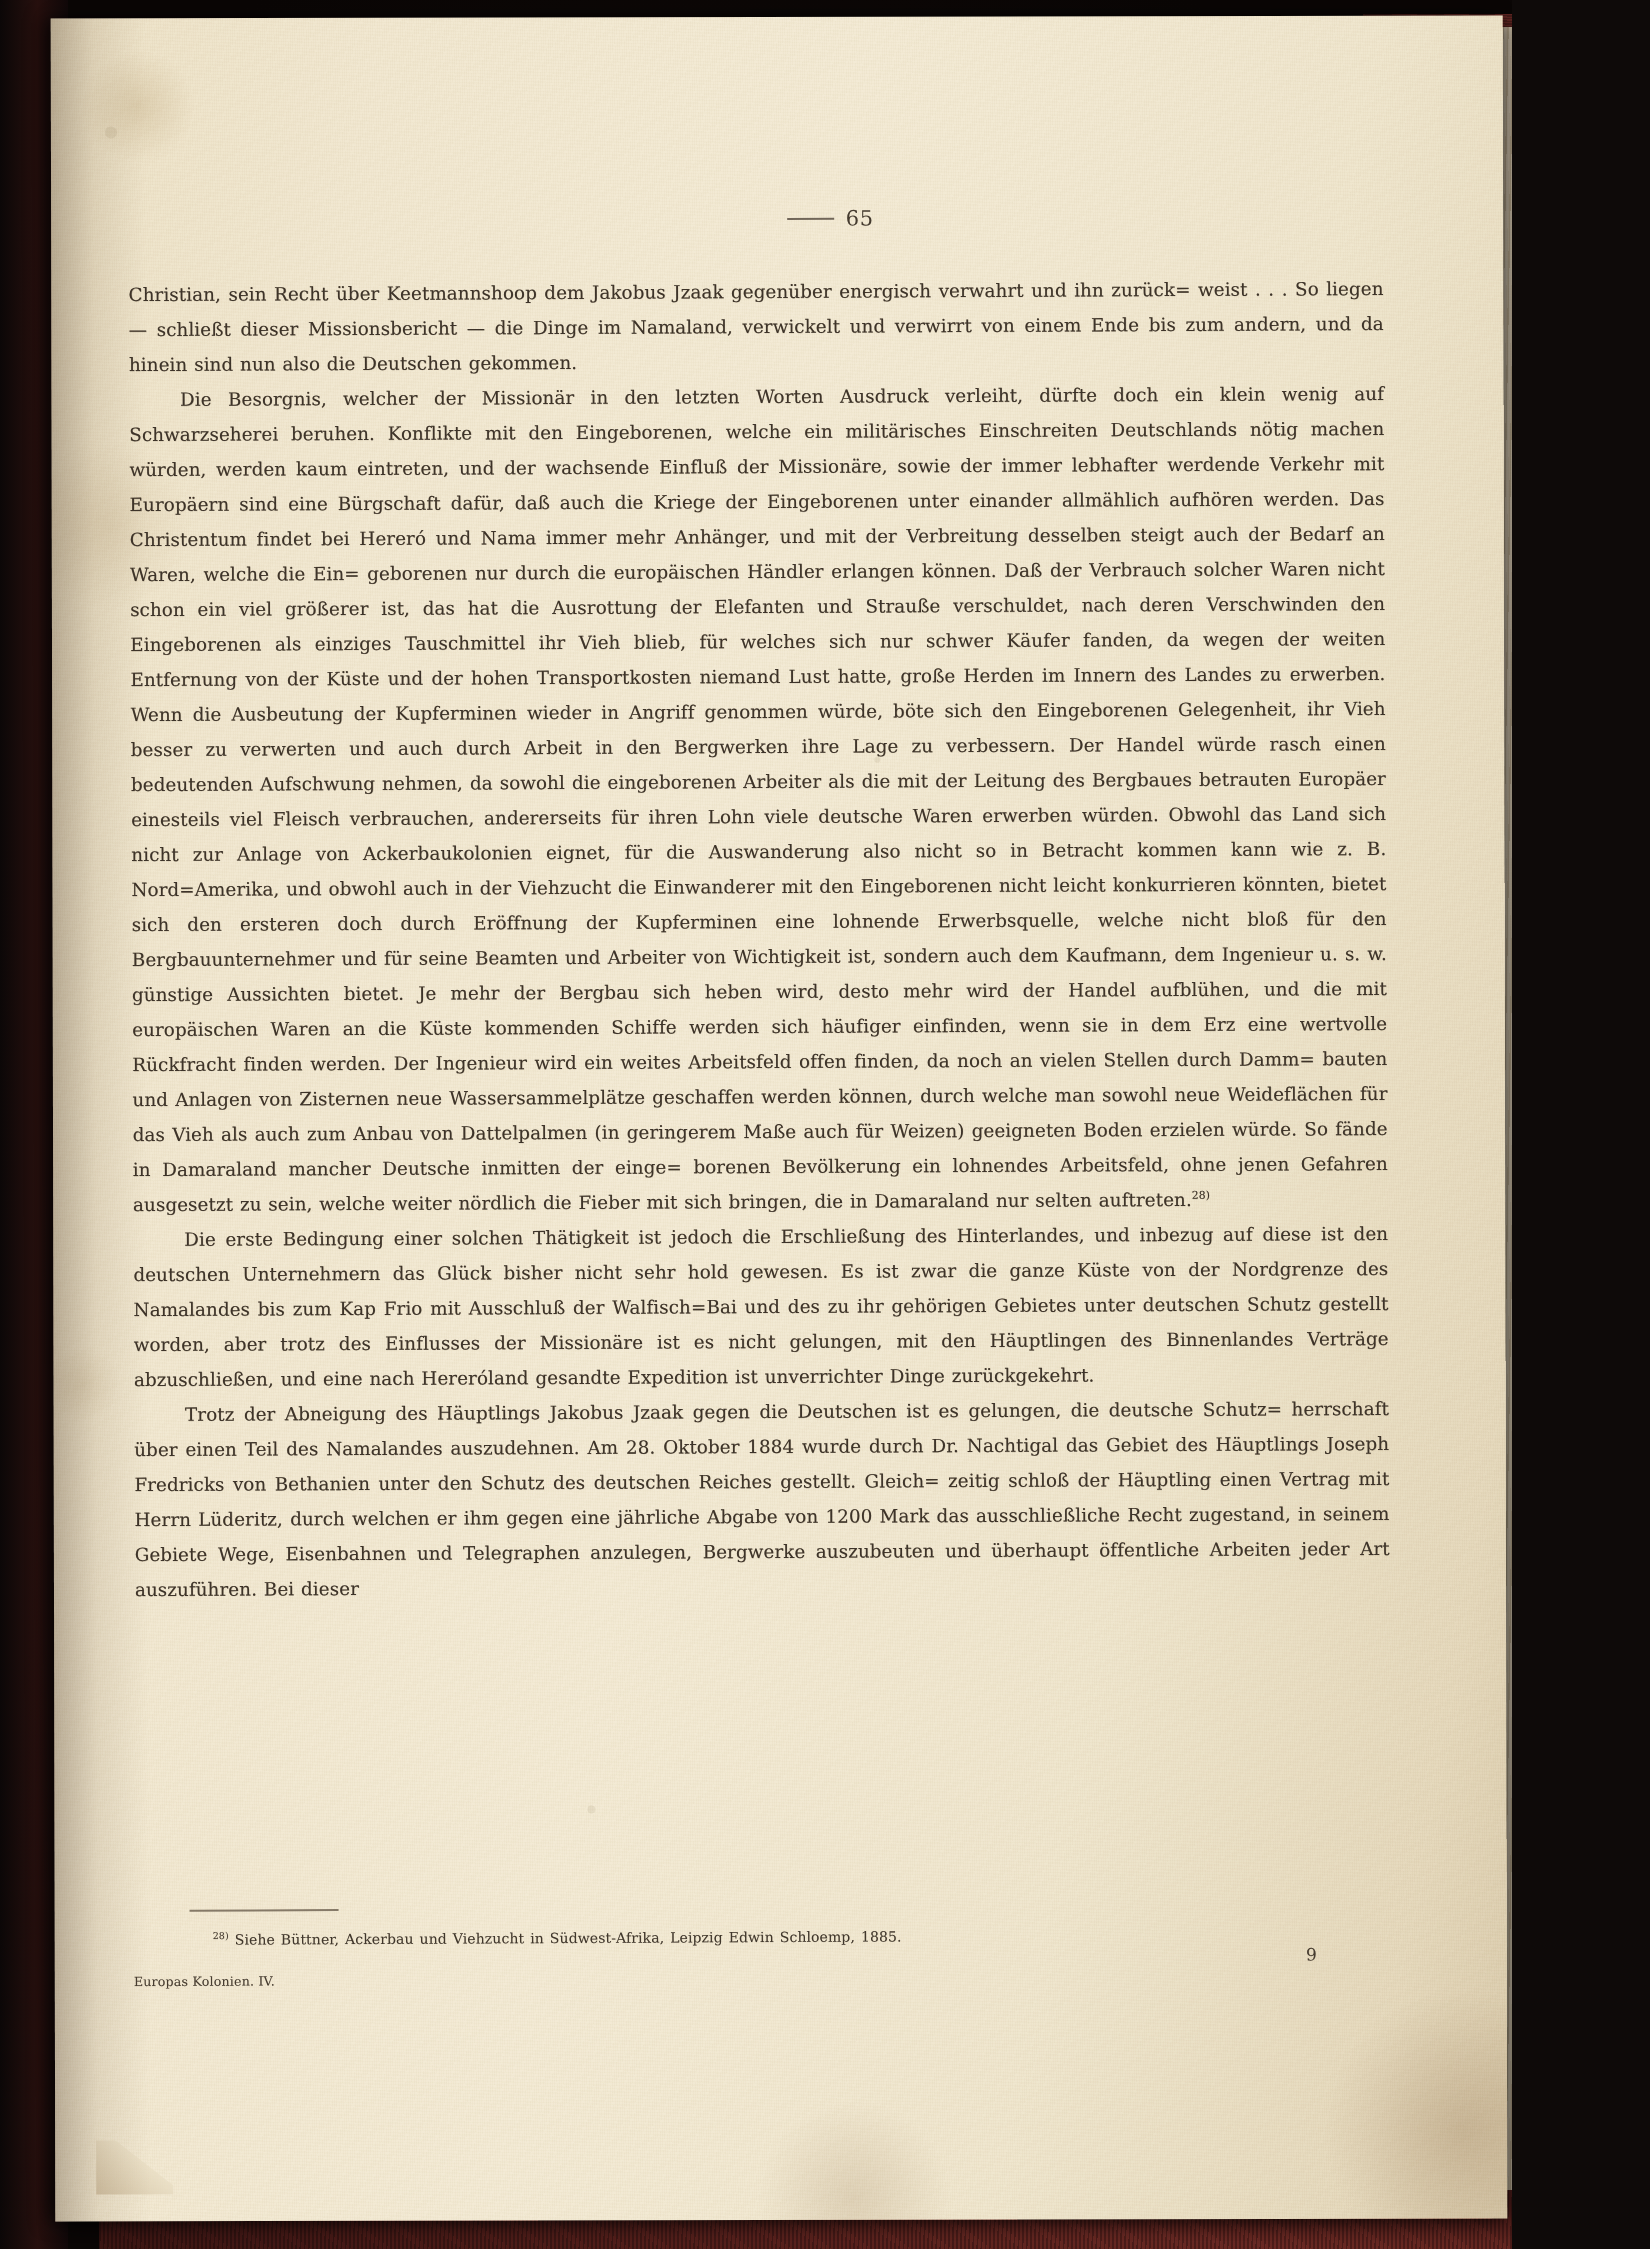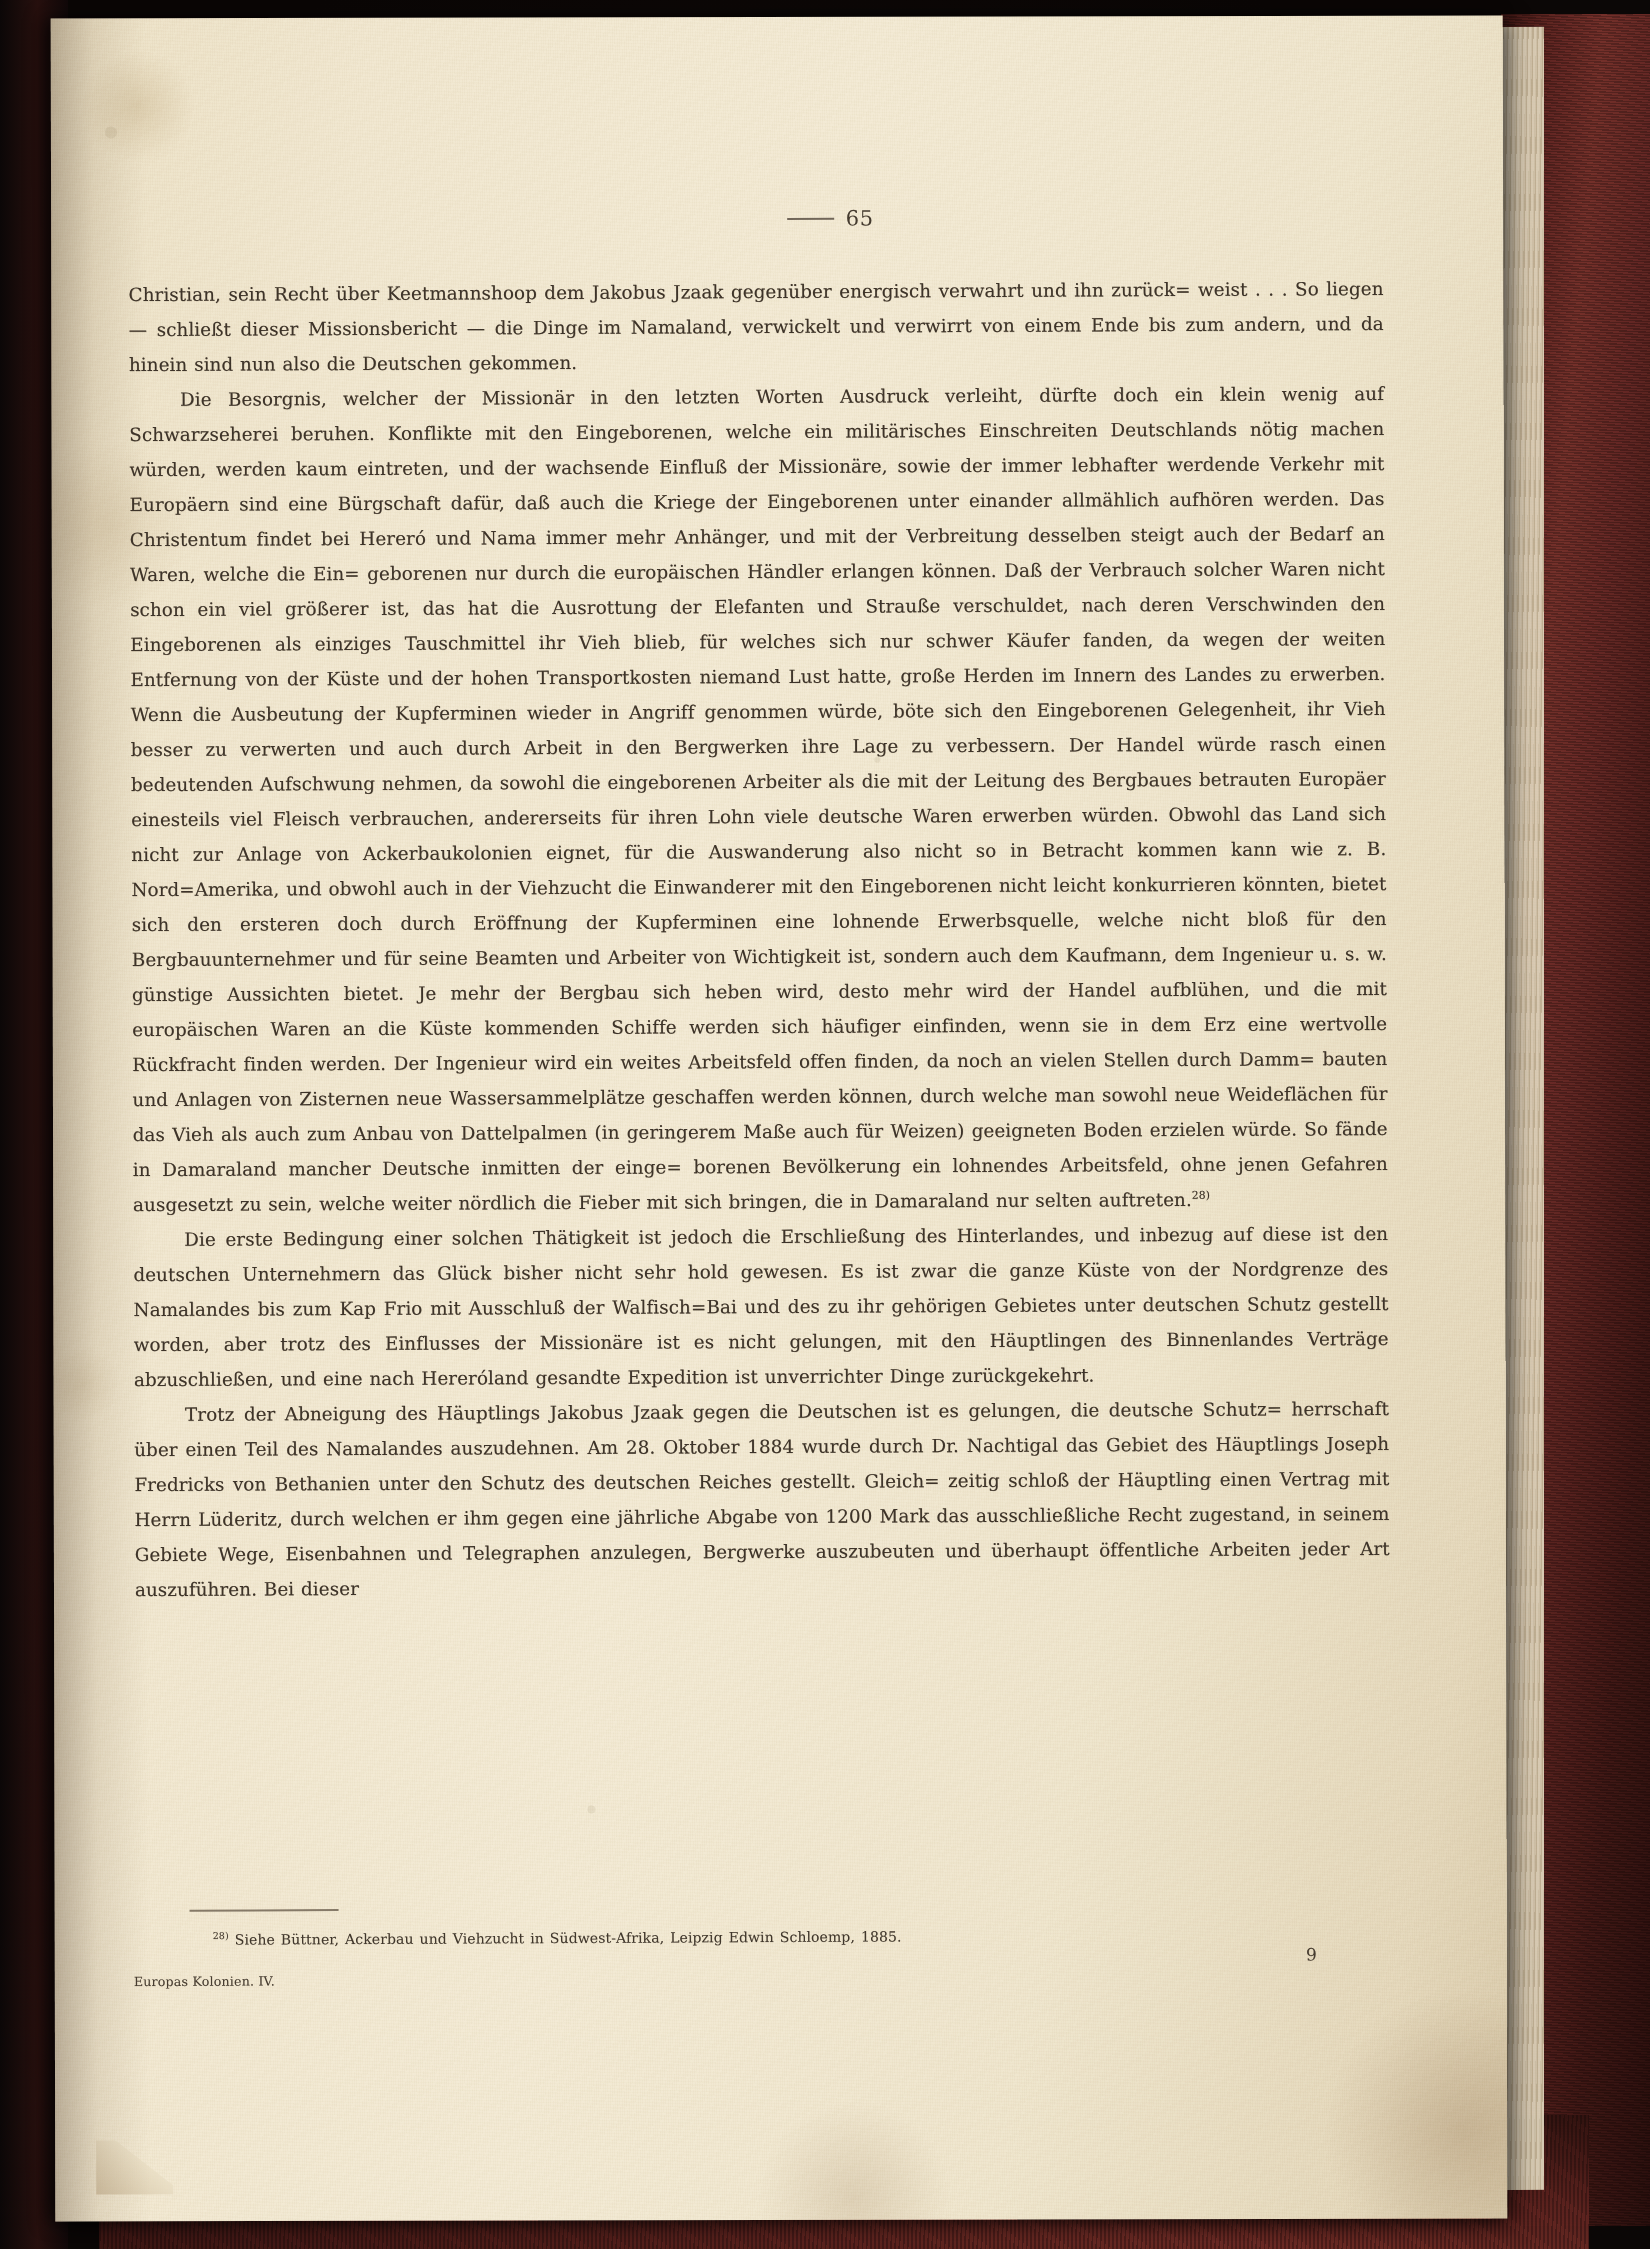--- a/index.html
+++ b/index.html
@@ -10,21 +10,21 @@
   body {
     width: 1650px;
     height: 2250px;
     overflow: hidden;
     font-family: "DejaVu Serif", serif;
   }
 
   
   .scan {
     position: relative;
-    width: 1650px;
+    width: 1512px;
     height: 2250px;
     background: #fde047;
     overflow: hidden;
   }
 
   
   .backdrop {
     position: absolute;
     inset: 0;
     background:

